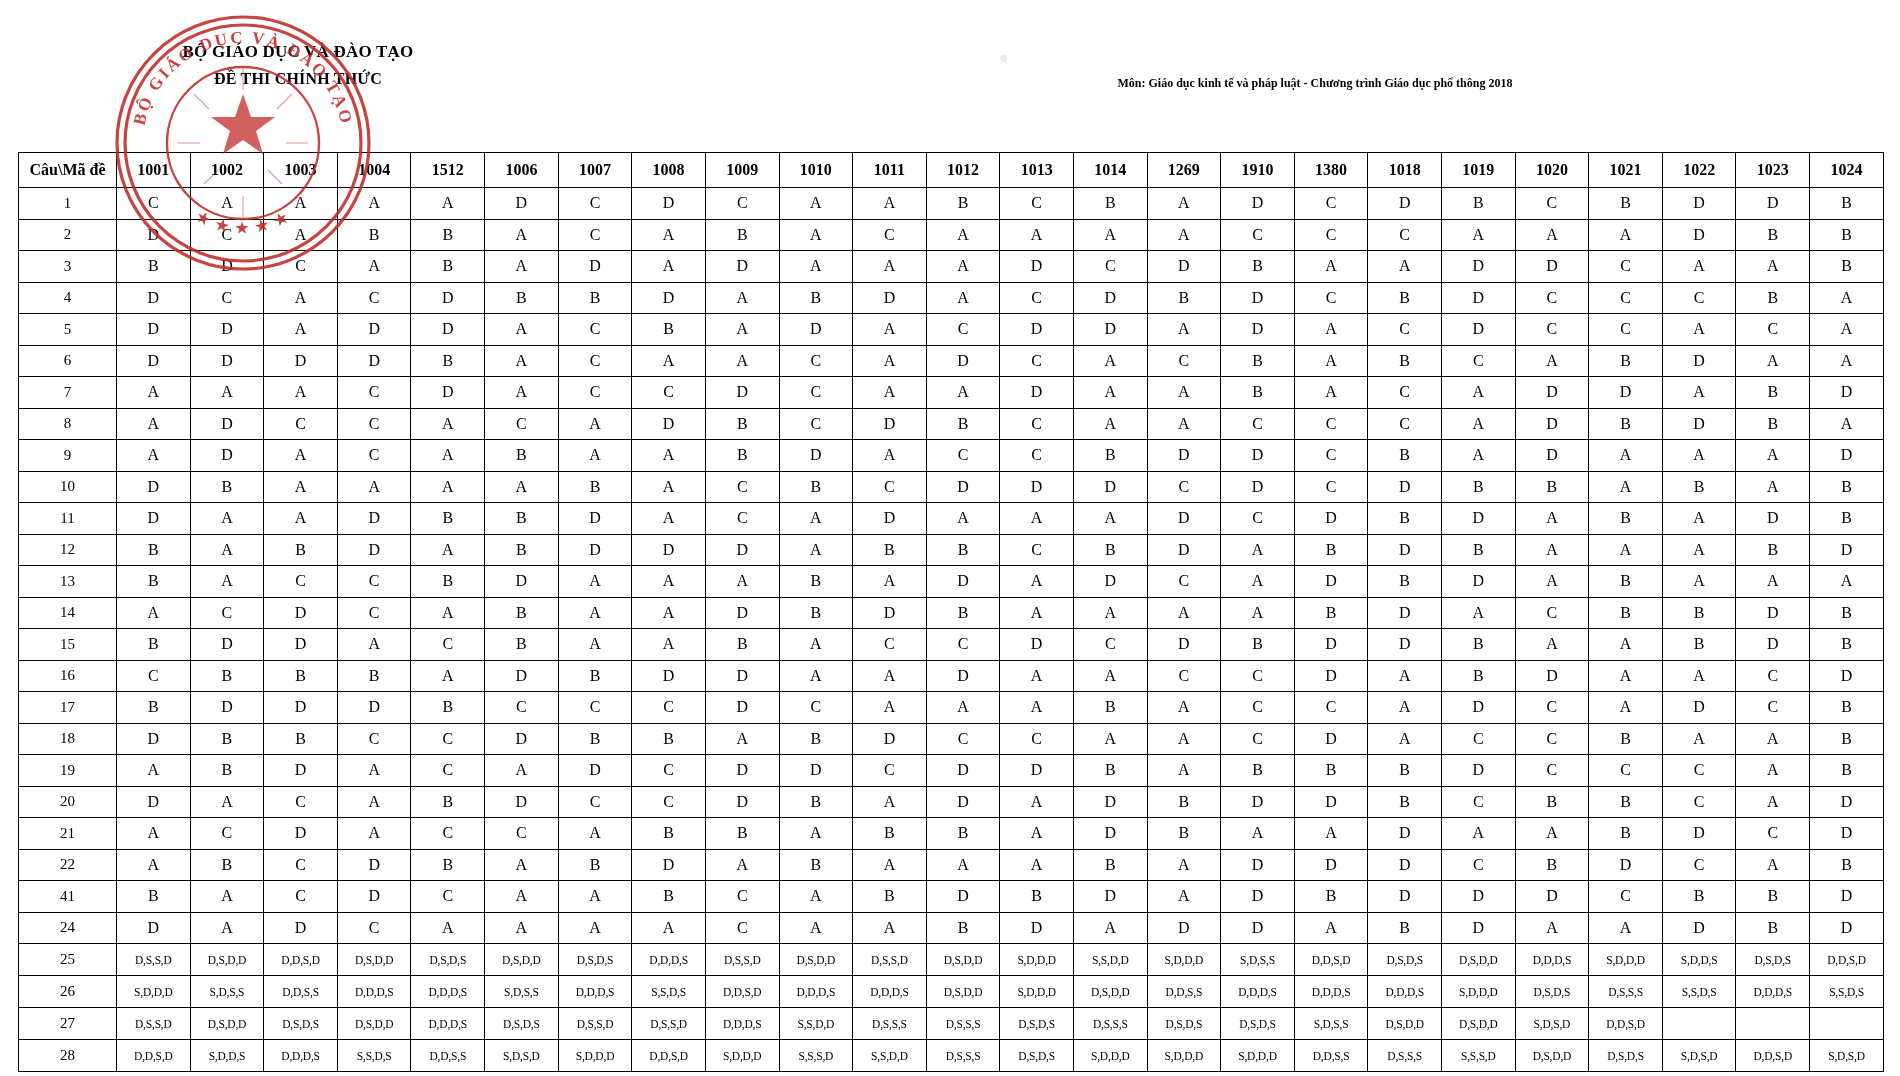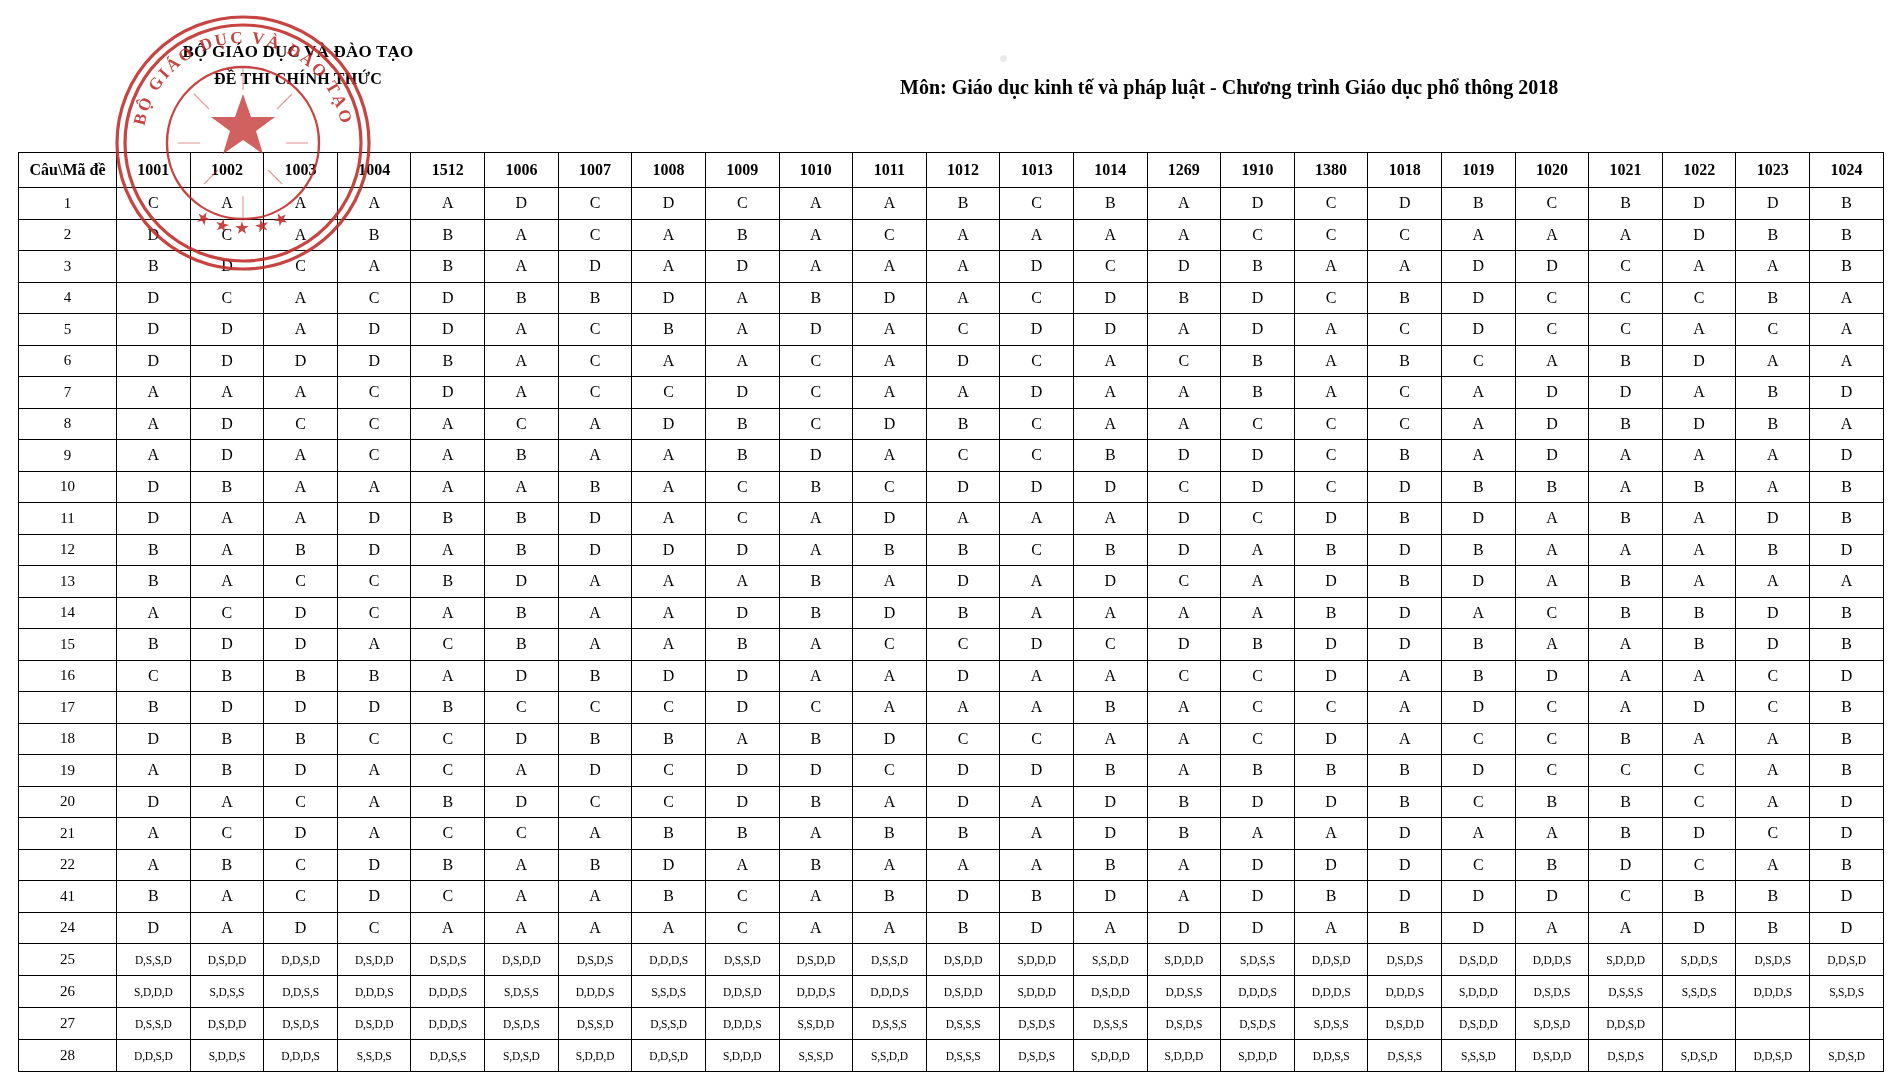--- a/index.html
+++ b/index.html
@@ -56,23 +56,23 @@
     width: 740px;
     text-align: center;
     font-weight: bold;
     font-size: 19px;
   }
   .exam-subtitle {
     position: absolute;
     left: 900px;
     top: 58px;
     width: 830px;
-    text-align: left;
+    text-align: center;
     font-weight: bold;
-    font-size: 20px;
+    font-size: 12px;
   }
 
   
   .seal {
     position: absolute;
     left: 108px;
     top: 8px;
     width: 270px;
     height: 270px;
     pointer-events: none;

